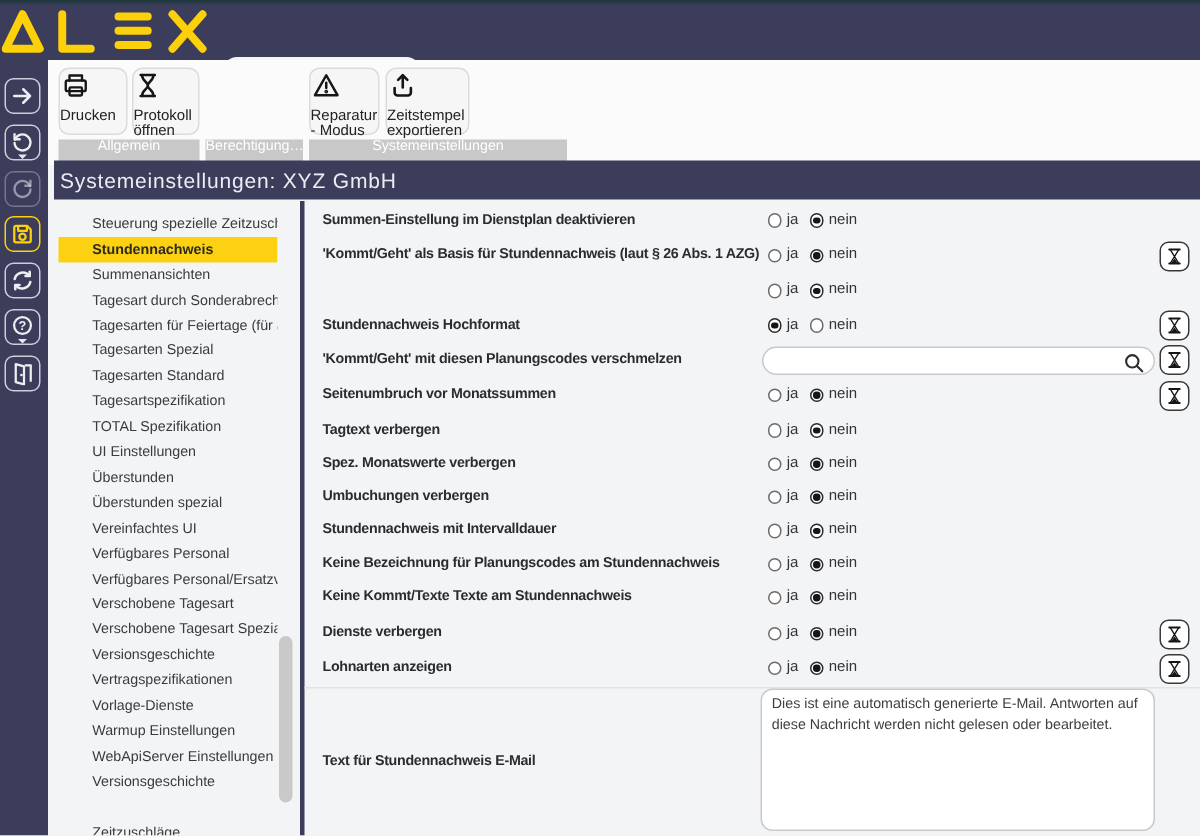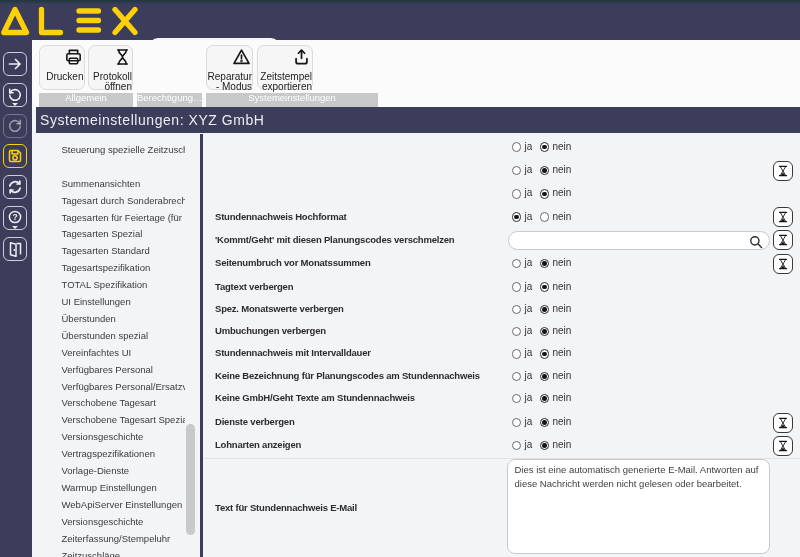--- a/index.html
+++ b/index.html
@@ -16,21 +16,21 @@
   #tab svg { position:absolute; right:9px; top:10px; }
 
   
   #sidebar { left:0; top:40px; width:32px; height:517px; background:#3b3d5a; }
   .sbtn { position:absolute; left:2.5px; width:24px; height:24px; border:1.5px solid #ccced9; border-radius:6px; }
   .sbtn svg { position:absolute; left:50%; top:50%; transform:translate(-50%,-50%); }
   .sbtn .dd { position:absolute; left:50%; bottom:0px; transform:translateX(-50%); width:0; height:0; border-left:3px solid transparent; border-right:3px solid transparent; border-top:3.5px solid #e8e9ee; }
 
   
   #toolbar { left:32px; top:40px; width:768px; height:70px; background:#fbfbfc; }
-  .tbtn { position:absolute; top:4.5px; height:45px; background:#f6f6f7; border:1px solid #dbdbdd; border-radius:7px; text-align:right; }
+  .tbtn { position:absolute; top:4.5px; height:45px; background:#f6f6f7; border:1px solid #dbdbdd; border-radius:7px; text-align:left; }
   .tbtn svg { margin-top:1.5px; }
   .tbtn .lbl { font-size:10px; line-height:10px; color:#222; letter-spacing:0; margin-top:1px; white-space:nowrap; }
   .gbar { position:absolute; top:52.8px; height:28px; background:#c8c8c9; color:#fff; font-size:9.5px; line-height:10px; text-align:center; overflow:hidden; letter-spacing:0; }
 
   
   #titlebar { left:36px; top:107.2px; width:764px; height:26.3px; background:#3b3d5a; color:#ecedf2; font-size:14px; line-height:26.3px; padding-left:4px; letter-spacing:.55px; }
 
   
   #nav { left:32px; top:133.5px; width:153px; height:423.5px; overflow:hidden; }
   .nitem { position:absolute; left:29.5px; height:17px; line-height:17px; font-size:9.5px; color:#3b3b3e; white-space:nowrap; }
@@ -158,20 +158,21 @@
   </div>
   <div class="gbar" style="left:7px;width:94px">Allgemein</div>
   <div class="gbar" style="left:105px;width:65px">Berechtigung…</div>
   <div class="gbar" style="left:174px;width:172px">Systemeinstellungen</div>
 </div>
 
 <div class="abs" id="titlebar">Systemeinstellungen: XYZ GmbH</div>
 
 <div class="abs" id="nav">
     <div class="nitem" style="top:7.4px">Steuerung spezielle Zeitzuschläge</div>
+    <div id="nhl" style="top:24.1px">Stundennachweis</div>
     <div class="nitem" style="top:41.2px">Summenansichten</div>
     <div class="nitem" style="top:58.1px">Tagesart durch Sonderabrechnung</div>
     <div class="nitem" style="top:75.0px">Tagesarten für Feiertage (für alle)</div>
     <div class="nitem" style="top:91.9px">Tagesarten Spezial</div>
     <div class="nitem" style="top:108.8px">Tagesarten Standard</div>
     <div class="nitem" style="top:125.7px">Tagesartspezifikation</div>
     <div class="nitem" style="top:142.6px">TOTAL Spezifikation</div>
     <div class="nitem" style="top:159.5px">UI Einstellungen</div>
     <div class="nitem" style="top:176.4px">Überstunden</div>
     <div class="nitem" style="top:193.3px">Überstunden spezial</div>
@@ -179,42 +180,43 @@
     <div class="nitem" style="top:227.1px">Verfügbares Personal</div>
     <div class="nitem" style="top:244.0px">Verfügbares Personal/Ersatzverfahren</div>
     <div class="nitem" style="top:260.9px">Verschobene Tagesart</div>
     <div class="nitem" style="top:277.8px">Verschobene Tagesart Spezialfälle</div>
     <div class="nitem" style="top:294.7px">Versionsgeschichte</div>
     <div class="nitem" style="top:311.6px">Vertragspezifikationen</div>
     <div class="nitem" style="top:328.5px">Vorlage-Dienste</div>
     <div class="nitem" style="top:345.4px">Warmup Einstellungen</div>
     <div class="nitem" style="top:362.3px">WebApiServer Einstellungen</div>
     <div class="nitem" style="top:379.2px">Versionsgeschichte</div>
-    <div class="nitem" style="top:396.1px">Zeiterfassung/Stempeluhr</div>
     <div class="nitem" style="top:413.0px">Zeitzuschläge</div>
   </div>
 <div class="abs" id="navscroll"></div>
 <div class="abs" id="splitter"></div>
 
 <div class="abs" id="content" style="left:203px;top:136.5px;width:597px;height:420.5px"></div>
 
 <div class="abs" id="searchbox">
   <svg width="14" height="14" viewBox="0 0 16 16" fill="none" stroke="#2d2d2f" stroke-width="1.6" stroke-linecap="round">
       <circle cx="6.7" cy="6.7" r="4.7"></circle>
       <path d="M10.4 10.4 14.3 14.3"></path>
     </svg>
 </div>
 <div class="abs" id="sep"></div>
 <div class="abs" id="bigtext">Dies ist eine automatisch generierte E-Mail. Antworten auf<br>diese Nachricht werden nicht gelesen oder bearbeitet.</div>
 
 <div class="abs" style="left: 0px; top: 0px; width: 800px; height: 557px; pointer-events: none;">
+    <div class="rowlbl" style="top:140.7px">Summen-Einstellung im Dienstplan deaktivieren</div>
     <div class="radio" style="left:511.8px;top:142.4px"></div>
     <div class="rlbl" style="left:524.5px;top:140.7px">ja</div>
     <div class="radio sel" style="left:539.8px;top:142.4px"></div>
     <div class="rlbl" style="left:552.5px;top:140.7px">nein</div>
+    <div class="rowlbl" style="top:164.0px">'Kommt/Geht' als Basis für Stundennachweis (laut § 26 Abs. 1 AZG)</div>
     <div class="radio" style="left:511.8px;top:165.7px"></div>
     <div class="rlbl" style="left:524.5px;top:164.0px">ja</div>
     <div class="radio sel" style="left:539.8px;top:165.7px"></div>
     <div class="rlbl" style="left:552.5px;top:164.0px">nein</div>
     <div class="hg" style="top:160.5px">
       <svg width="12" height="14" viewBox="0 0 24 24" fill="none" stroke="#161616" stroke-linecap="round">
         <path d="M5 2.6h14M5 21.4h14" stroke-width="2.6"></path>
         <path d="M6.6 3.2 17.4 20.8M17.4 3.2 6.6 20.8" stroke-width="1.8"></path>
         <path d="M12 14.8l4.2 5.8H7.8Z" fill="#161616" stroke="none"></path>
       </svg>
@@ -273,21 +275,21 @@
     <div class="rowlbl" style="top:347.4px">Stundennachweis mit Intervalldauer</div>
     <div class="radio" style="left:511.8px;top:349.1px"></div>
     <div class="rlbl" style="left:524.5px;top:347.4px">ja</div>
     <div class="radio sel" style="left:539.8px;top:349.1px"></div>
     <div class="rlbl" style="left:552.5px;top:347.4px">nein</div>
     <div class="rowlbl" style="top:369.9px">Keine Bezeichnung für Planungscodes am Stundennachweis</div>
     <div class="radio" style="left:511.8px;top:371.6px"></div>
     <div class="rlbl" style="left:524.5px;top:369.9px">ja</div>
     <div class="radio sel" style="left:539.8px;top:371.6px"></div>
     <div class="rlbl" style="left:552.5px;top:369.9px">nein</div>
-    <div class="rowlbl" style="top:392.2px">Keine GmbH/Geht Texte am Stundennachweis</div>
+    <div class="rowlbl" style="top:392.2px">Keine Kommt/Texte Texte am Stundennachweis</div>
     <div class="radio" style="left:511.8px;top:393.9px"></div>
     <div class="rlbl" style="left:524.5px;top:392.2px">ja</div>
     <div class="radio sel" style="left:539.8px;top:393.9px"></div>
     <div class="rlbl" style="left:552.5px;top:392.2px">nein</div>
     <div class="rowlbl" style="top:416.0px">Dienste verbergen</div>
     <div class="radio" style="left:511.8px;top:417.7px"></div>
     <div class="rlbl" style="left:524.5px;top:416.0px">ja</div>
     <div class="radio sel" style="left:539.8px;top:417.7px"></div>
     <div class="rlbl" style="left:552.5px;top:416.0px">nein</div>
     <div class="hg" style="top:412.5px">

